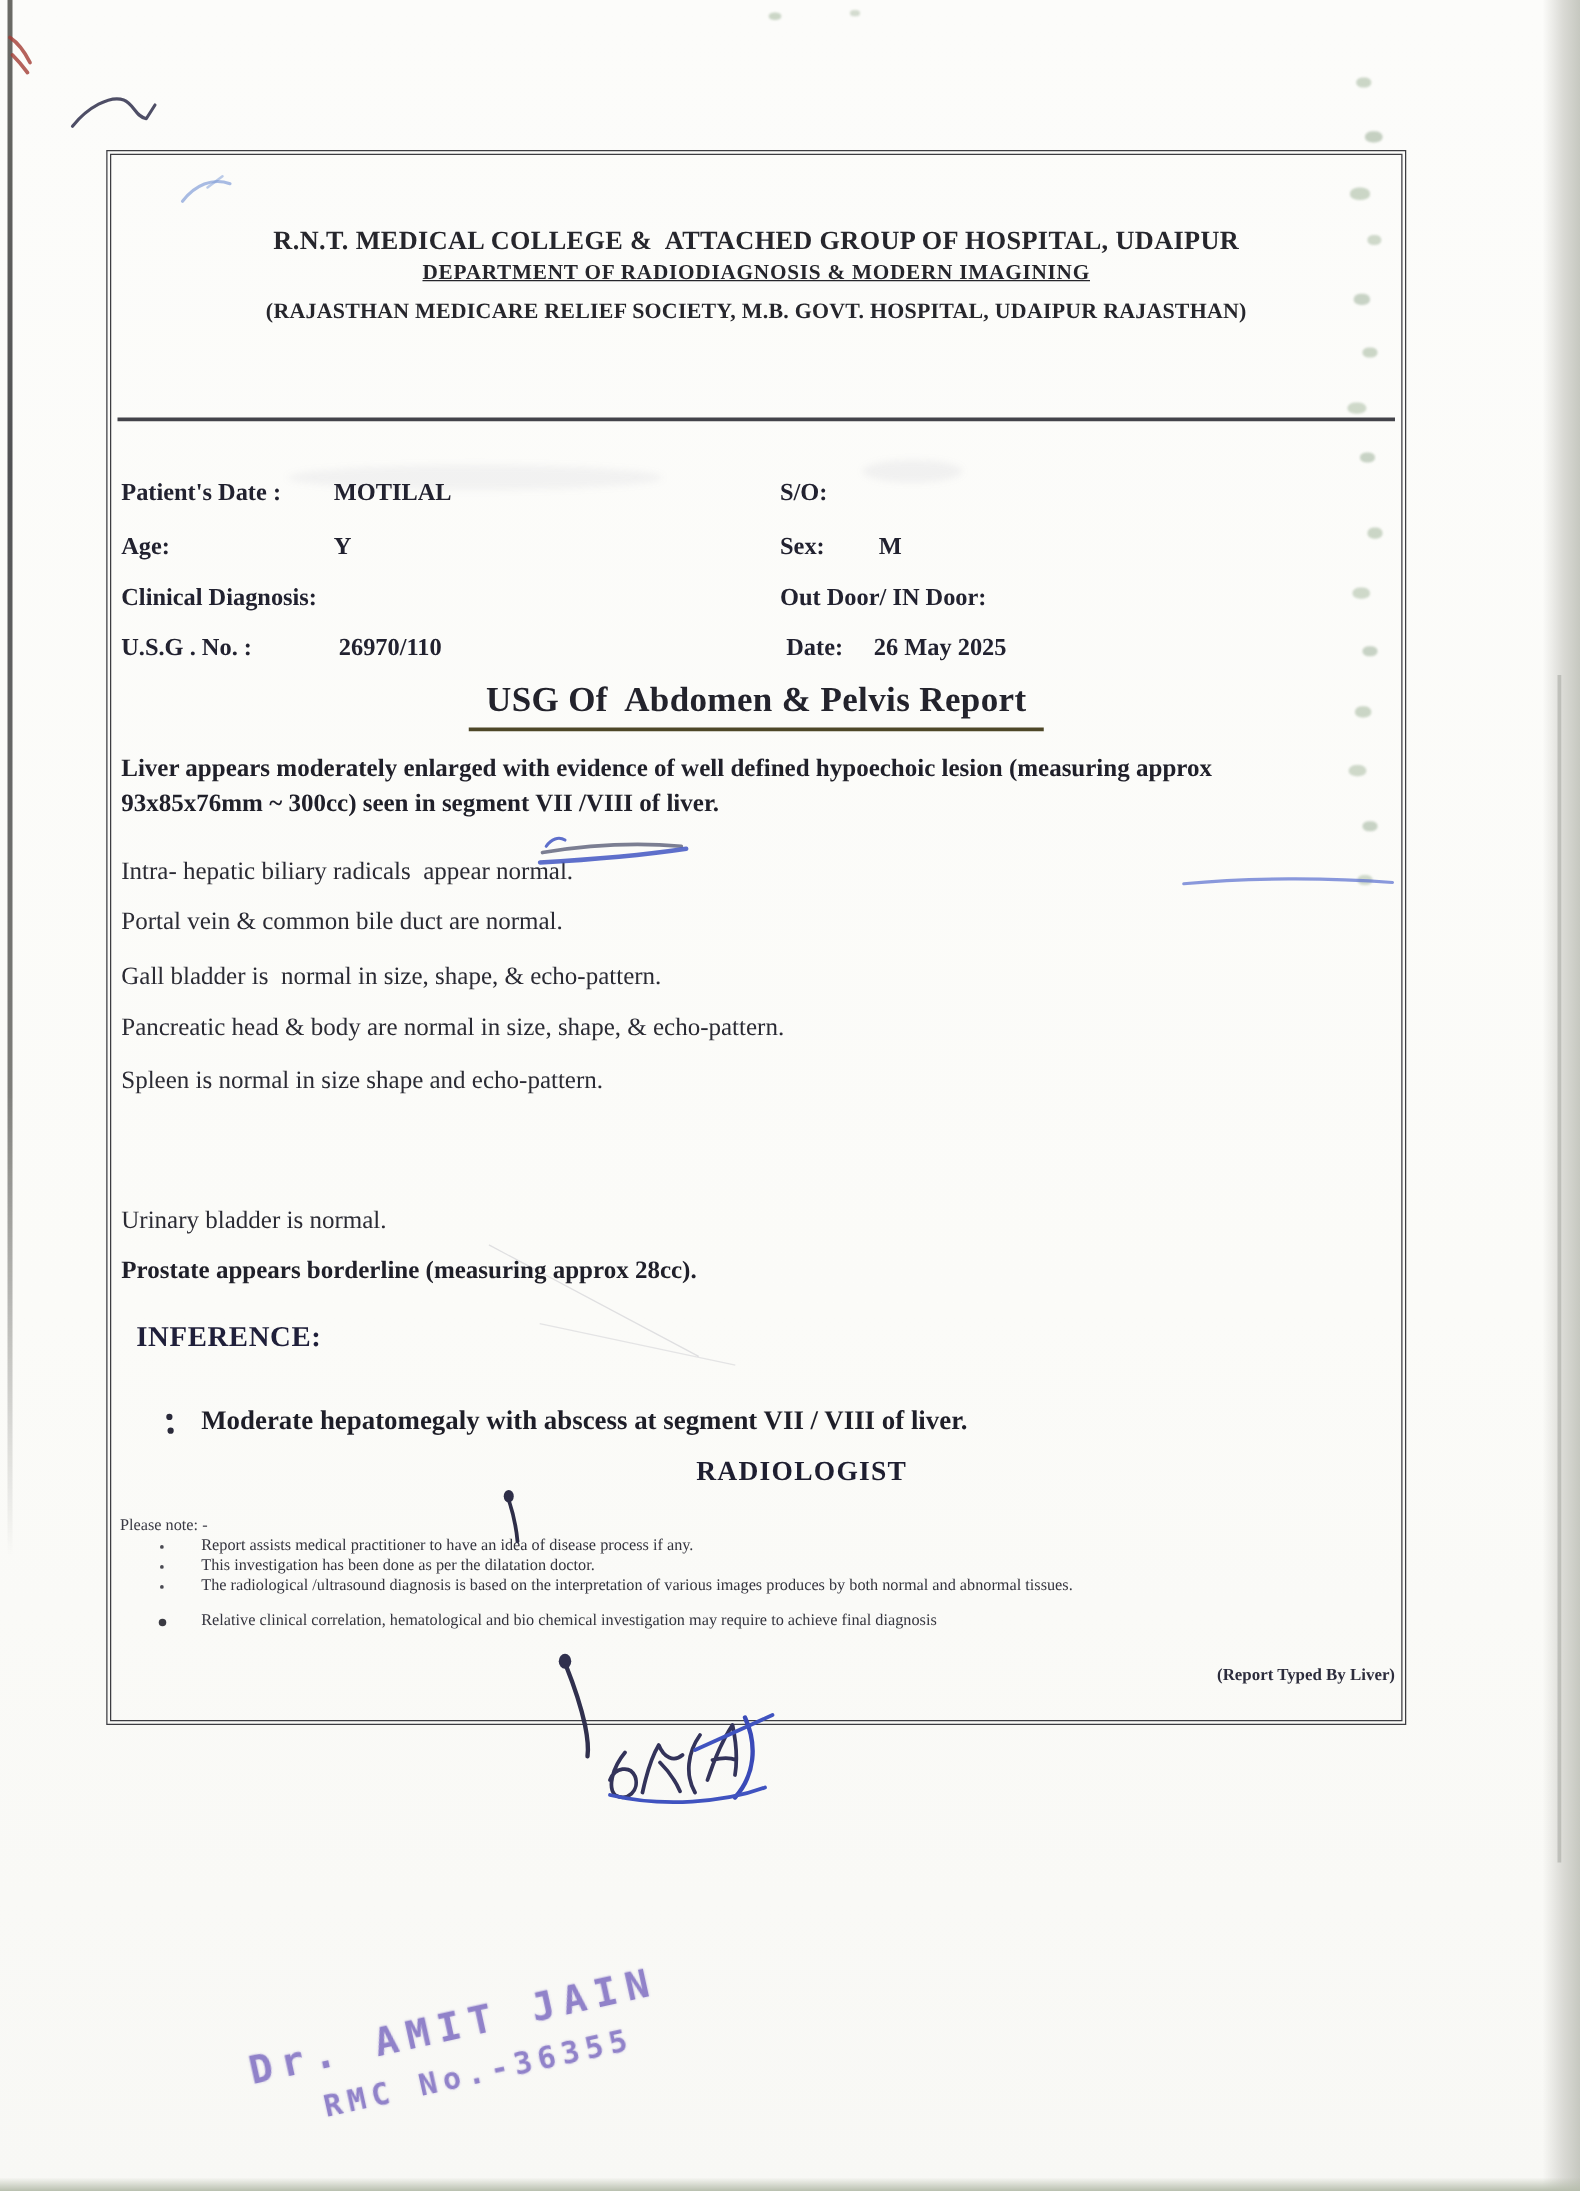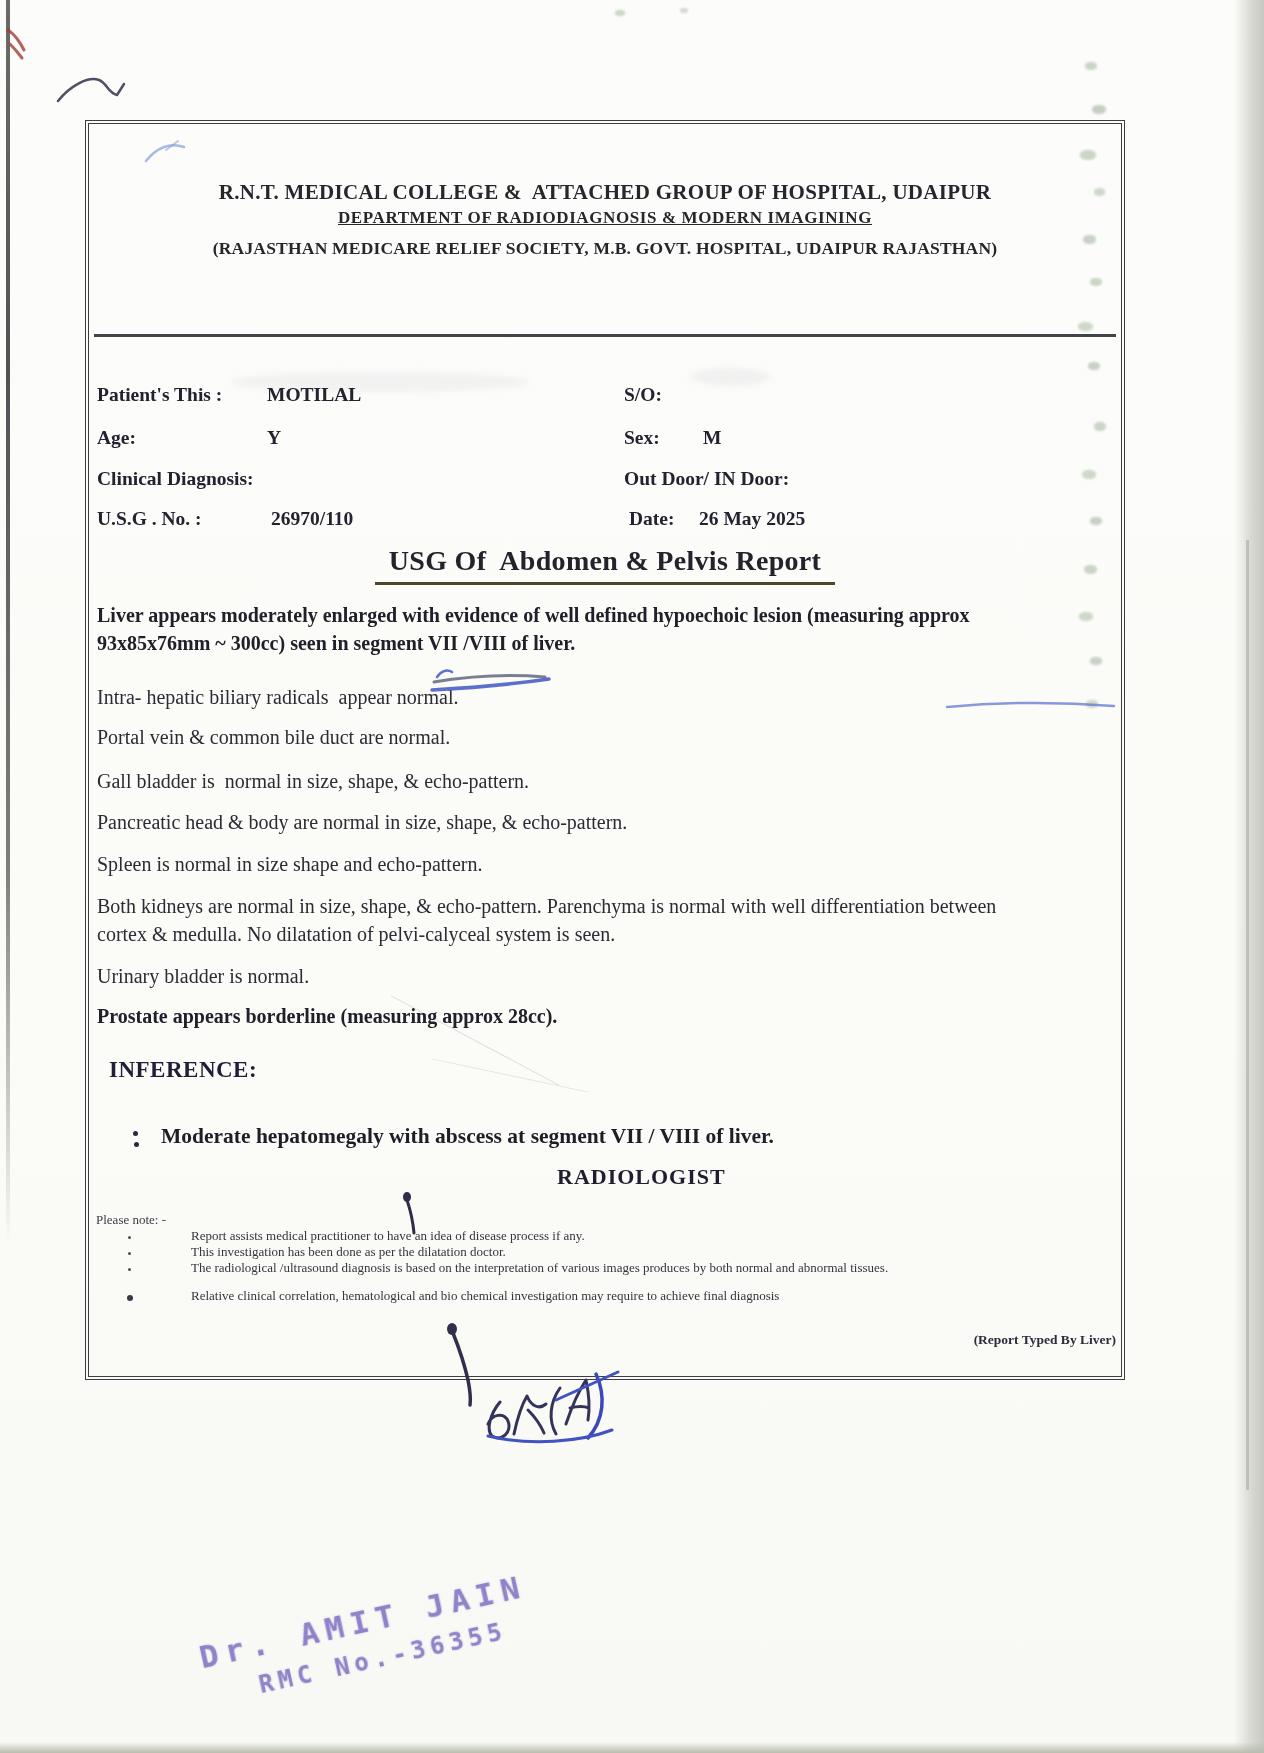--- a/index.html
+++ b/index.html
@@ -50,21 +50,21 @@
   .bold{font-weight:bold;color:#20202a;}
 
   .inf-head{left:20px;font-weight:bold;font-size:23px;letter-spacing:.5px;color:#1f1f3a;}
   .inf-bullet{left:44px;width:5px;height:5px;background:#2a2a3a;border-radius:50%;
     box-shadow:1px 11px 0 #2a2a3a;}
   .inf-text{left:72px;width:880px;font-weight:bold;font-size:21.5px;color:#1e1e28;}
   .radiologist{left:468px;font-weight:bold;font-size:22px;letter-spacing:1px;color:#1e1e30;}
 
   
   .note-head{left:7px;font-size:13px;color:#3a3a44;}
-  .note-item{font-size:13px;color:#34343e;white-space:nowrap;margin-left:30px;}
+  .note-item{font-size:13px;color:#34343e;white-space:nowrap;}
   .dot{position:absolute;border-radius:50%;background:#4a4a52;}
   .dot-sm{width:3px;height:3px;}
   .dot-lg{width:6px;height:6px;background:#3a3a42;}
 
   .typed-by{right:5px;font-weight:bold;font-size:13.5px;color:#2c2c3c;}
 
   
   .stamp{position:absolute;left:196px;top:1640px;transform:rotate(-12.5deg);transform-origin:left top;
     color:#7f6ec2;font-family:"DejaVu Sans Mono",monospace;opacity:.85;filter:blur(.3px);}
   .stamp-l1{font-size:31px;font-weight:bold;letter-spacing:7px;text-shadow:0 0 2px rgba(127,110,194,.45);}
@@ -106,21 +106,21 @@
   <div class="speck" style="left:615px;top:10px;width:10px;height:6px;background:rgba(90,125,80,.3);"></div>
   <div class="speck" style="left:680px;top:8px;width:8px;height:5px;background:rgba(90,125,80,.25);"></div>
 
   <div class="frame">
 
     <div class="abs h1 pre">R.N.T. MEDICAL COLLEGE &amp;  ATTACHED GROUP OF HOSPITAL, UDAIPUR</div>
     <div class="abs h2">DEPARTMENT OF RADIODIAGNOSIS &amp; MODERN IMAGINING</div>
     <div class="abs h3">(RAJASTHAN MEDICARE RELIEF SOCIETY, M.B. GOVT. HOSPITAL, UDAIPUR RAJASTHAN)</div>
     <div class="abs header-rule"></div>
 
-    <span class="abs lbl" style="left:8px;top:260px;">Patient's This :</span>
+    <span class="abs lbl" style="left:8px;top:260px;">Patient's Date :</span>
     <span class="abs val" style="left:178px;top:260px;">MOTILAL</span>
     <span class="abs lbl" style="left:535px;top:260px;">S/O:</span>
 
     <span class="abs lbl" style="left:8px;top:303px;">Age:</span>
     <span class="abs val" style="left:178px;top:303px;">Y</span>
     <span class="abs lbl" style="left:535px;top:303px;">Sex:</span>
     <span class="abs val" style="left:614px;top:303px;">M</span>
 
     <span class="abs lbl" style="left:8px;top:344px;">Clinical Diagnosis:</span>
     <span class="abs lbl" style="left:535px;top:344px;">Out Door/ IN Door:</span>
@@ -134,21 +134,20 @@
       <span class="title pre">USG Of  Abdomen &amp; Pelvis Report</span>
     </div>
 
     <p class="abs find bold pre" style="top:478px;margin:0;"><span>Liver appears moderately enlarged with evidence of well defined hypoechoic lesion (measuring approx 93x85x76mm ~ </span><span>300cc</span><span>) seen in segment VII /VIII of liver.</span></p>
 
     <p class="abs find pre" style="top:600px;margin:0;">Portal vein &amp; common bile duct are normal.</p>
     <p class="abs find pre" style="top:560px;margin:0;">Intra- hepatic biliary radicals  appear normal.</p>
     <p class="abs find pre" style="top:644px;margin:0;">Gall bladder is  normal in size, shape, &amp; echo-pattern.</p>
     <p class="abs find pre" style="top:685px;margin:0;">Pancreatic head &amp; body are normal in size, shape, &amp; echo-pattern.</p>
     <p class="abs find pre" style="top:727px;margin:0;">Spleen is normal in size shape and echo-pattern.</p>
-    <p class="abs find pre" style="top:769px;margin:0;width:900px;">Both kidneys are normal in size, shape, &amp; echo-pattern. Parenchyma is normal with well differentiation between cortex &amp; medulla. No dilatation of pelvi-calyceal system is seen.</p>
     <p class="abs find pre" style="top:839px;margin:0;">Urinary bladder is normal.</p>
     <p class="abs find bold pre" style="top:879px;margin:0;">Prostate appears borderline (measuring approx 28cc).</p>
 
     <div class="abs inf-head" style="top:933px;">INFERENCE:</div>
     <div class="abs inf-bullet" style="top:1007px;"></div>
     <div class="abs inf-text" style="top:1000px;">Moderate hepatomegaly with abscess at segment VII / VIII of liver.</div>
     <div class="abs radiologist" style="top:1040px;">RADIOLOGIST</div>
 
     <div class="abs note-head" style="top:1088px;">Please note: -</div>
     <span class="abs dot dot-sm" style="left:39px;top:1112px;"></span>

